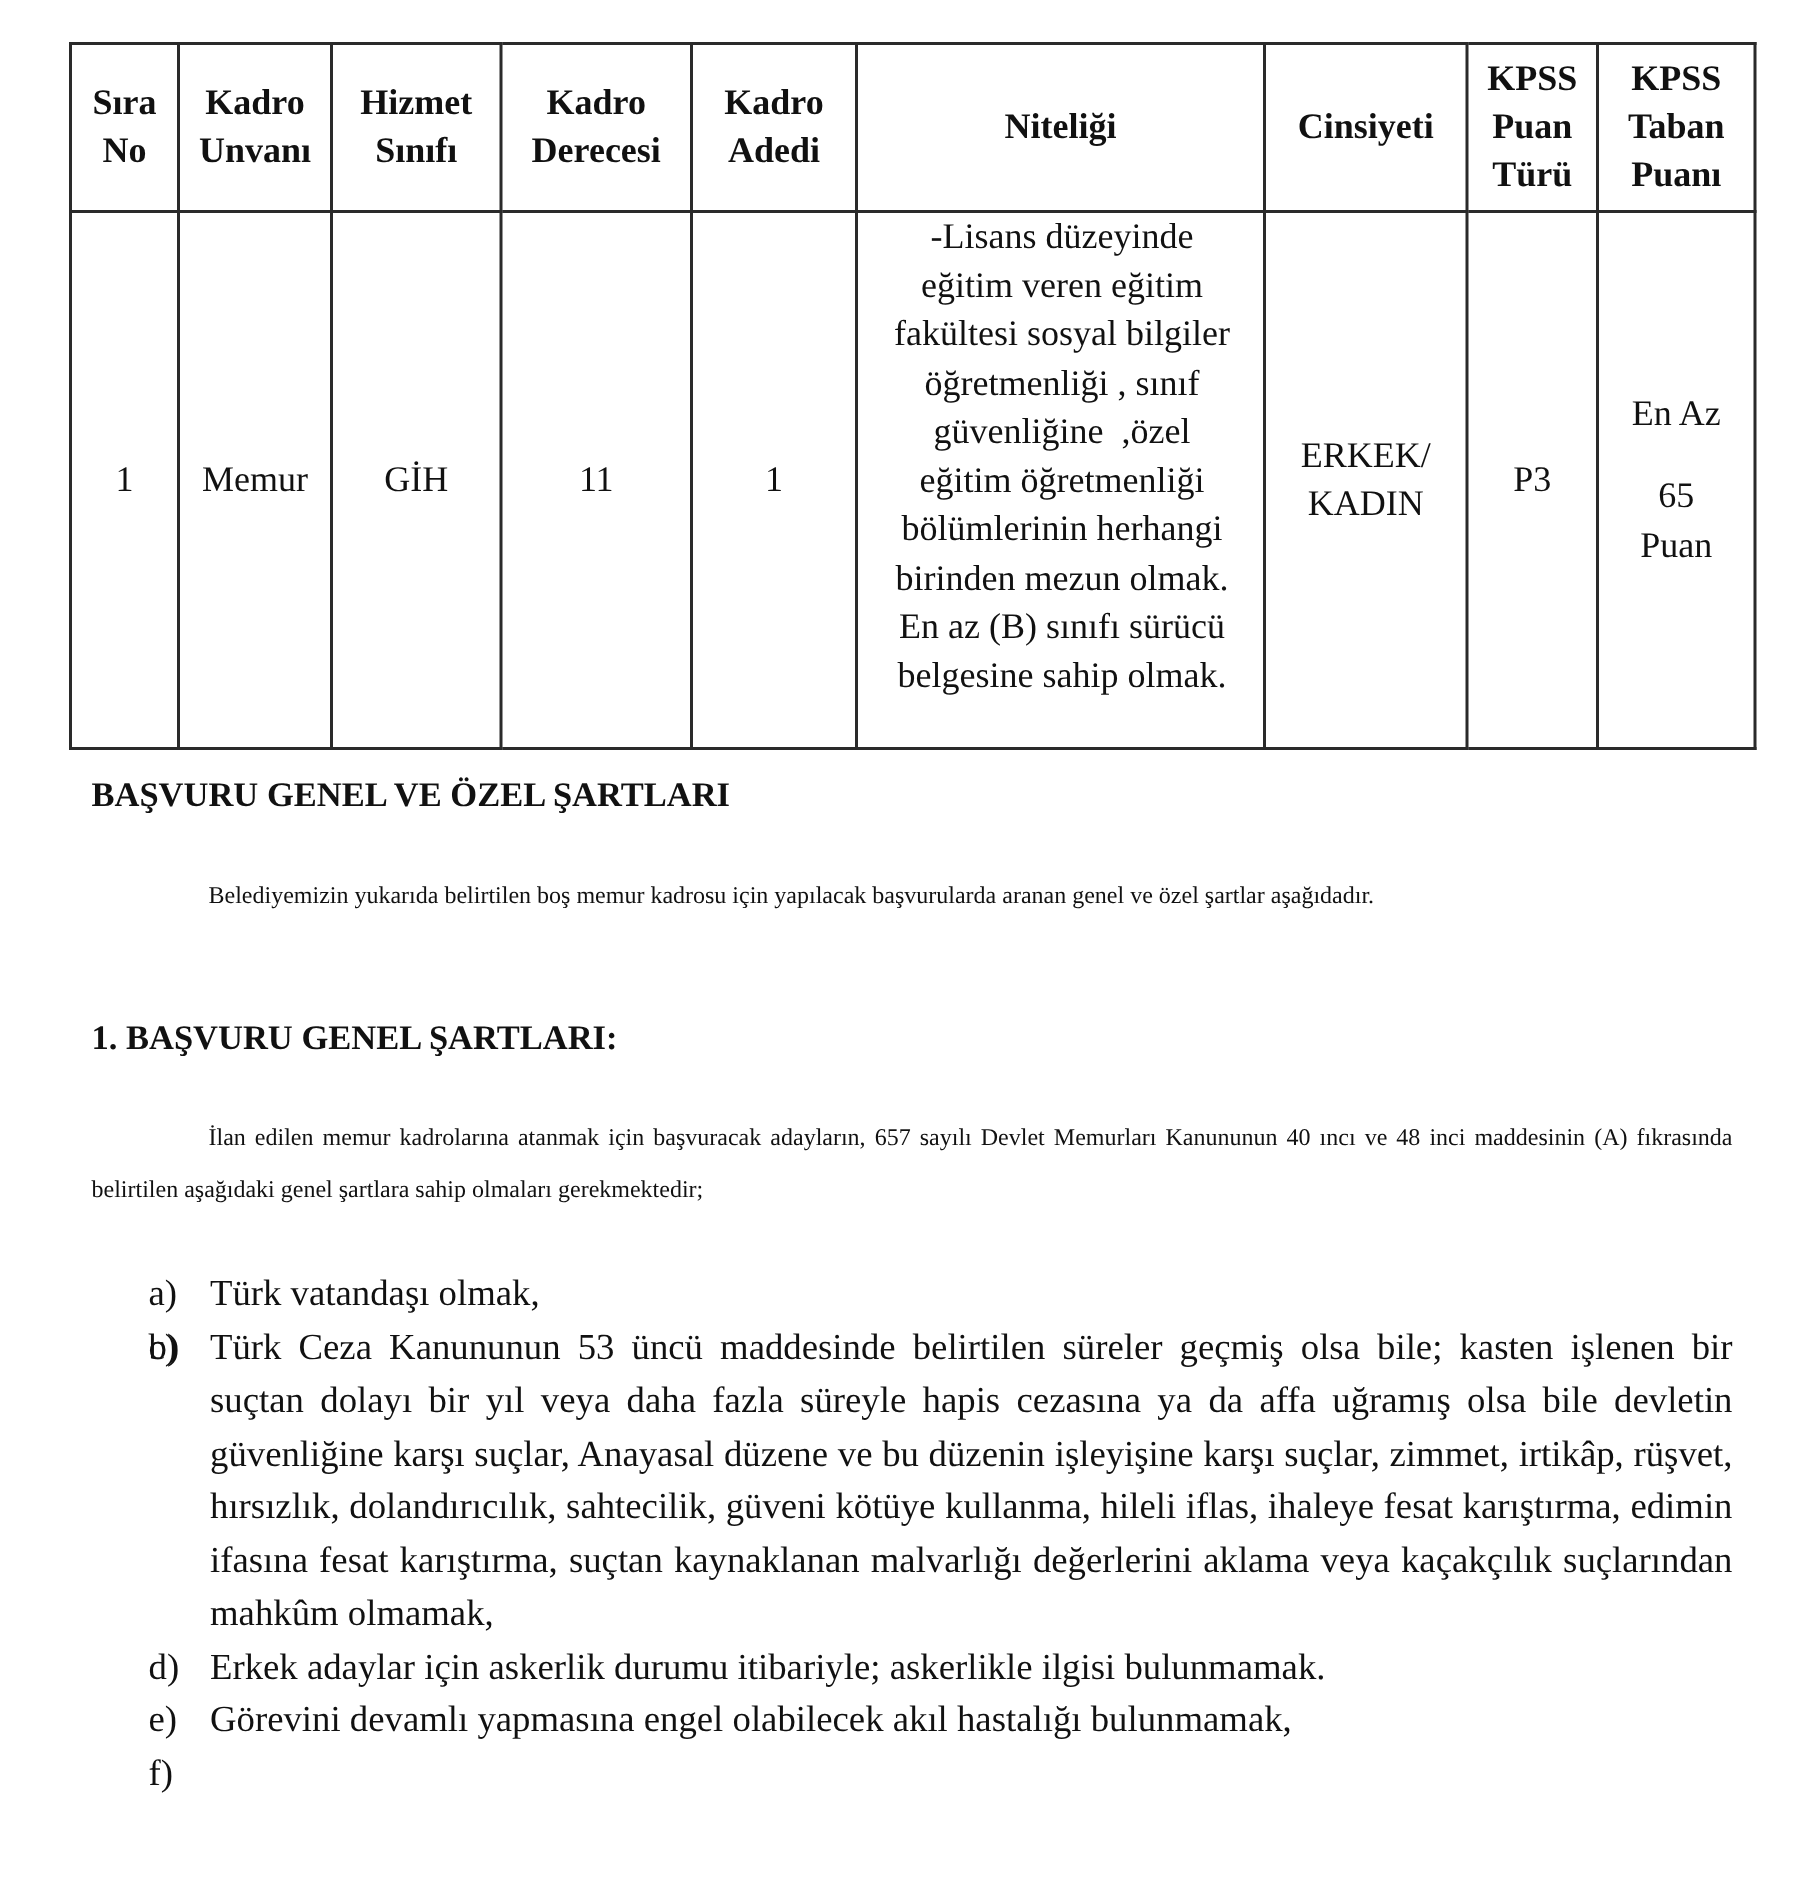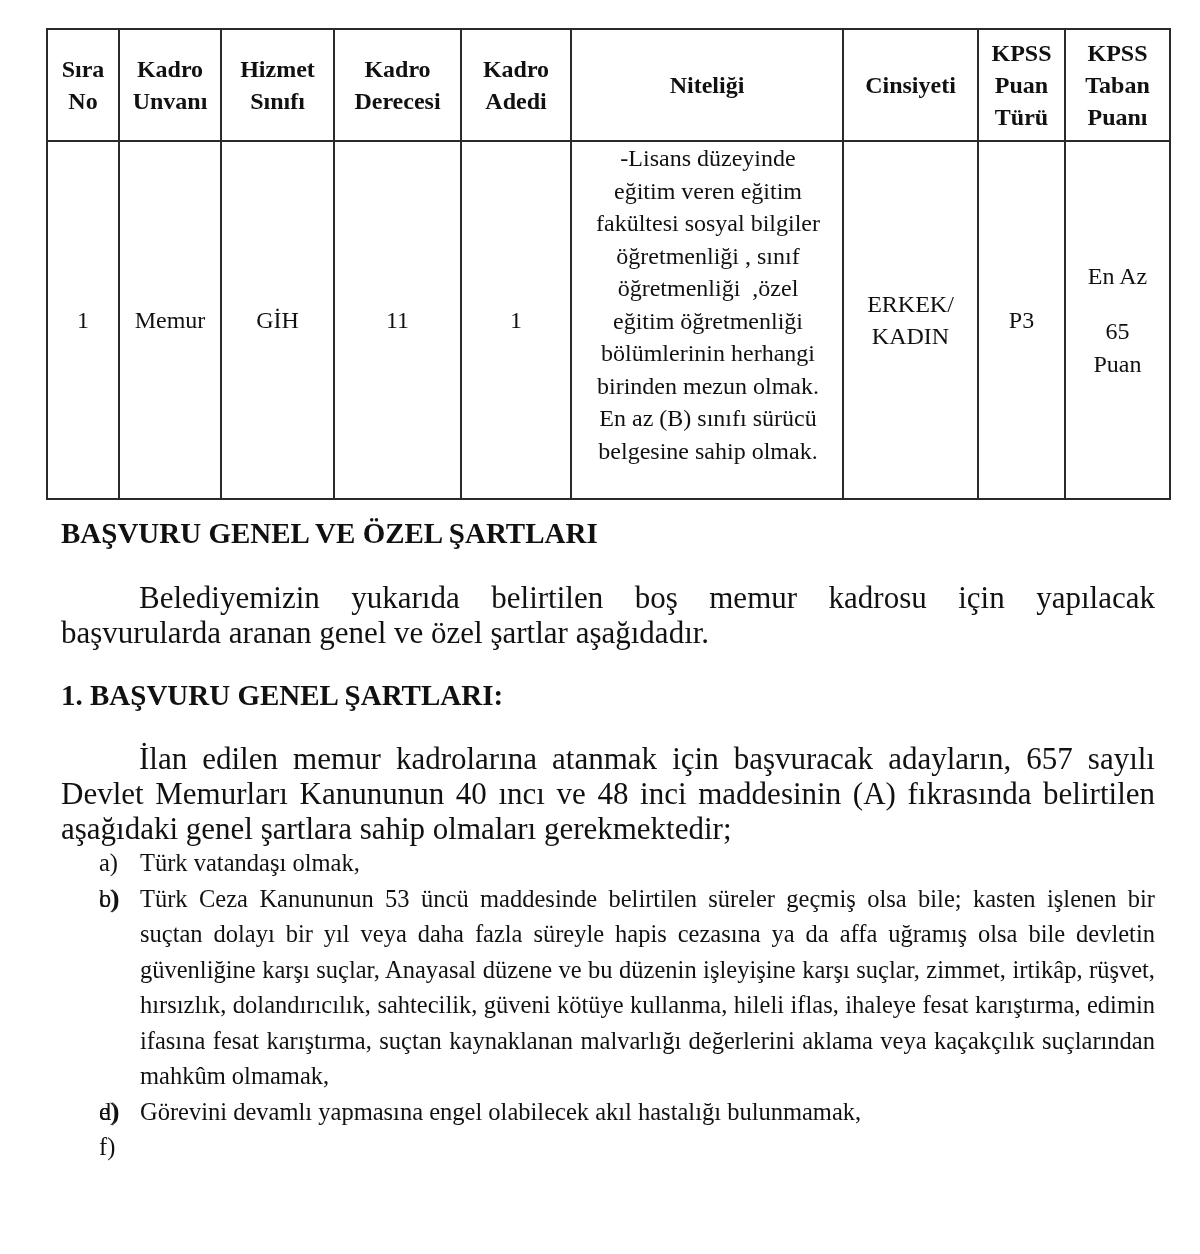--- a/index.html
+++ b/index.html
@@ -41,29 +41,29 @@
       padding: 0 10px 0 12px;
       line-height: 32.5px;
     }
     table.kadro td.taban { line-height: 33px; }
     .gap { display: block; height: 22px; }
 
     .section-title {
       position: absolute;
       left: 61px;
       font-weight: bold;
-      font-size: 29px;
+      font-size: 23px;
       margin: 0;
       letter-spacing: 0;
     }
     .para {
       position: absolute;
       left: 61px;
       width: 1094px;
-      font-size: 31px;
+      font-size: 16px;
       line-height: 35px;
       text-align: justify;
       margin: 0;
       text-indent: 78px;
     }
     ol.conds {
       position: absolute;
       left: 61px;
       top: 845px;
       width: 1094px;
@@ -118,21 +118,21 @@
         <td>1</td>
         <td>Memur</td>
         <td>GİH</td>
         <td>11</td>
         <td>1</td>
         <td class="nitelik">
           <div>-Lisans düzeyinde</div>
           <div>eğitim veren eğitim</div>
           <div>fakültesi sosyal bilgiler</div>
           <div>öğretmenliği , sınıf</div>
-          <div style="white-space:pre">öğretmenliği  ,özel</div>
+          <div style="white-space:pre">güvenliğine  ,özel</div>
           <div>eğitim öğretmenliği</div>
           <div>bölümlerinin herhangi</div>
           <div>birinden mezun olmak.</div>
           <div>En az (B) sınıfı sürücü</div>
           <div>belgesine sahip olmak.</div>
         </td>
         <td><span>ERKEK/</span><br><span>KADIN</span></td>
         <td>P3</td>
         <td class="taban"><span>En Az</span><span class="gap"></span><span>65</span><br><span>Puan</span></td>
       </tr>
@@ -145,16 +145,16 @@
 <p class="para" style="top:580px">Belediyemizin yukarıda belirtilen boş memur kadrosu için yapılacak başvurularda aranan genel ve özel şartlar aşağıdadır.</p>
 
 <h2 class="section-title" style="top:679px">1. BAŞVURU GENEL ŞARTLARI:</h2>
 
 <p class="para" style="top:741px">İlan edilen memur kadrolarına atanmak için başvuracak adayların, 657 sayılı Devlet Memurları Kanununun 40 ıncı ve 48 inci maddesinin (A) fıkrasında belirtilen aşağıdaki genel şartlara sahip olmaları gerekmektedir;</p>
 
 <ol class="conds">
   <li><span class="marker">a)</span><span>Türk vatandaşı olmak,</span></li>
   <li><span class="marker">b)</span></li>
   <li><span class="marker">c)</span><span>Türk Ceza Kanununun 53 üncü maddesinde belirtilen süreler geçmiş olsa bile; kasten işlenen bir suçtan dolayı bir yıl veya daha fazla süreyle hapis cezasına ya da affa uğramış olsa bile devletin güvenliğine karşı suçlar, Anayasal düzene ve bu düzenin işleyişine karşı suçlar, zimmet, irtikâp, rüşvet, hırsızlık, dolandırıcılık, sahtecilik, güveni kötüye kullanma, hileli iflas, ihaleye fesat karıştırma, edimin ifasına fesat karıştırma, suçtan kaynaklanan malvarlığı değerlerini aklama veya kaçakçılık suçlarından mahkûm olmamak,</span></li>
-  <li><span class="marker">d)</span></li>
+  <li><span class="marker">d)</span><span>Erkek adaylar için askerlik durumu itibariyle; askerlikle ilgisi bulunmamak.</span></li>
   <li><span class="marker">e)</span><span>Görevini devamlı yapmasına engel olabilecek akıl hastalığı bulunmamak,</span></li>
   <li><span class="marker">f)</span></li>
 </ol>
 
 </body></html>

